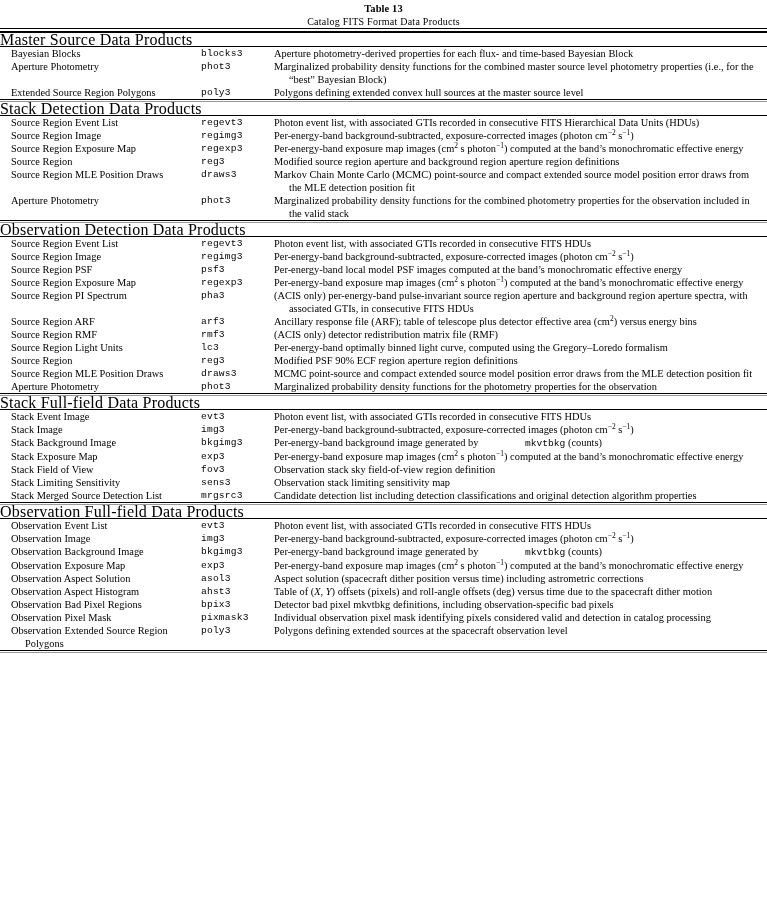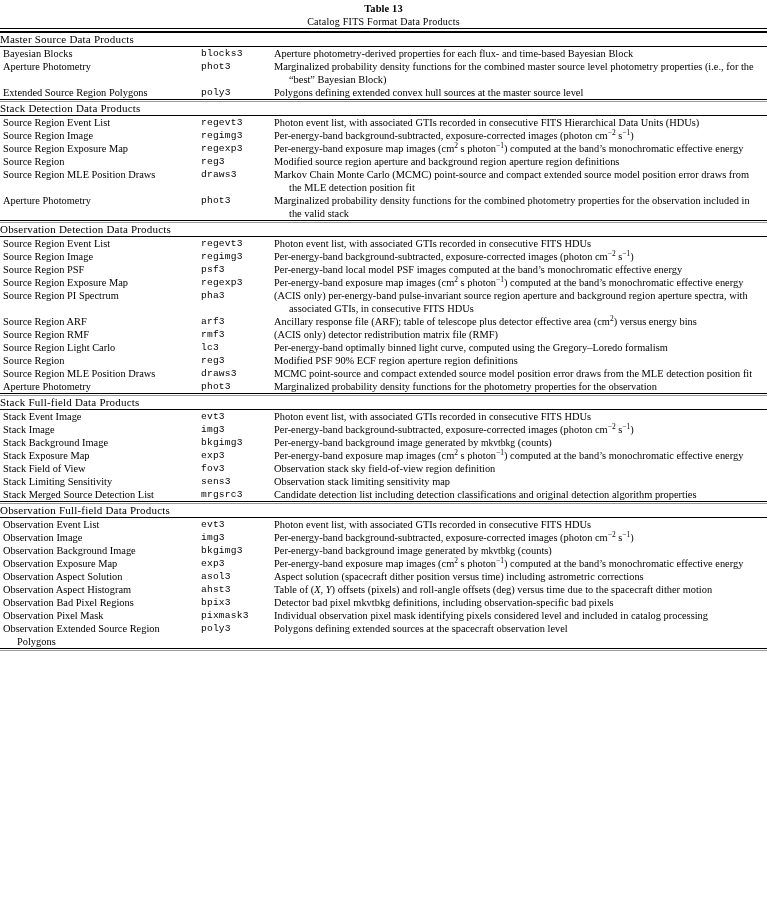--- a/index.html
+++ b/index.html
@@ -88,33 +88,33 @@
     border-top: 1px solid #000;
     border-bottom: 1px solid #9a9a9a;
     height: 1px;
     margin: 0;
   }
 
   .sect-row td {
     text-align: center;
     padding-top: 5px;
     padding-bottom: 5px;
-    font-size: 11px;
+    font-size: 16px;
     line-height: 13px;
     letter-spacing: 0.2px;
   }
 
   .data-row td {
     line-height: 13px;
     padding-top: 0.4px;
     padding-bottom: 0.4px;
   }
   .data-row td.product {
     padding-right: 4px;
-    padding-left: 3px;
+    padding-left: 11px;
     margin-top: 40px;
   }
   .data-row td.product .hang {
     display: block;
     padding-left: 14px;
     text-indent: -14px;
   }
   .data-row td.suffix {
     font-family: "Liberation Mono", "DejaVu Sans Mono", monospace;
     font-size: 9.6px;
@@ -124,22 +124,23 @@
   .data-row td.desc {
     padding-right: 12px;
   }
   .data-row td.desc .hang {
     display: block;
     padding-left: 15px;
     text-indent: -15px;
   }
 
   .mono {
-    font-family: Liberation Serif, serif;
+    font-family: Liberation Mono, monospace;
     font-size: 9.6px;
+    margin-left: 44px;
   }
   sup { font-size: 72%; vertical-align: super; line-height: 0; }
   i   { font-style: italic; }
 
   .hdr-label { padding-left: 3px; }
 </style>
 </head>
 <body>
 
 <div class="page">
@@ -339,21 +340,21 @@
           <td class="product">
             <span class="hang">Source Region RMF</span>
           </td>
           <td class="suffix">rmf3</td>
           <td class="desc">
             <span class="hang">(ACIS only) detector redistribution matrix file (RMF)</span>
           </td>
         </tr>
         <tr class="data-row">
           <td class="product">
-            <span class="hang">Source Region Light Carlo</span>
+            <span class="hang">Source Region Light Units</span>
           </td>
           <td class="suffix">lc3</td>
           <td class="desc">
             <span class="hang">Per-energy-band optimally binned light curve, computed using the Gregory–Loredo formalism</span>
           </td>
         </tr>
         <tr class="data-row">
           <td class="product">
             <span class="hang">Source Region</span>
           </td>
@@ -531,21 +532,21 @@
           <td class="desc">
             <span class="hang">Detector bad pixel mkvtbkg definitions, including observation-specific bad pixels</span>
           </td>
         </tr>
         <tr class="data-row">
           <td class="product">
             <span class="hang">Observation Pixel Mask</span>
           </td>
           <td class="suffix">pixmask3</td>
           <td class="desc">
-            <span class="hang">Individual observation pixel mask identifying pixels considered level and included in catalog processing</span>
+            <span class="hang">Individual observation pixel mask identifying pixels considered valid and detection in catalog processing</span>
           </td>
         </tr>
         <tr class="data-row">
           <td class="product">
             <span class="hang">Observation Extended Source Region Polygons</span>
           </td>
           <td class="suffix">poly3</td>
           <td class="desc">
             <span class="hang">Polygons defining extended sources at the spacecraft observation level</span>
           </td>

